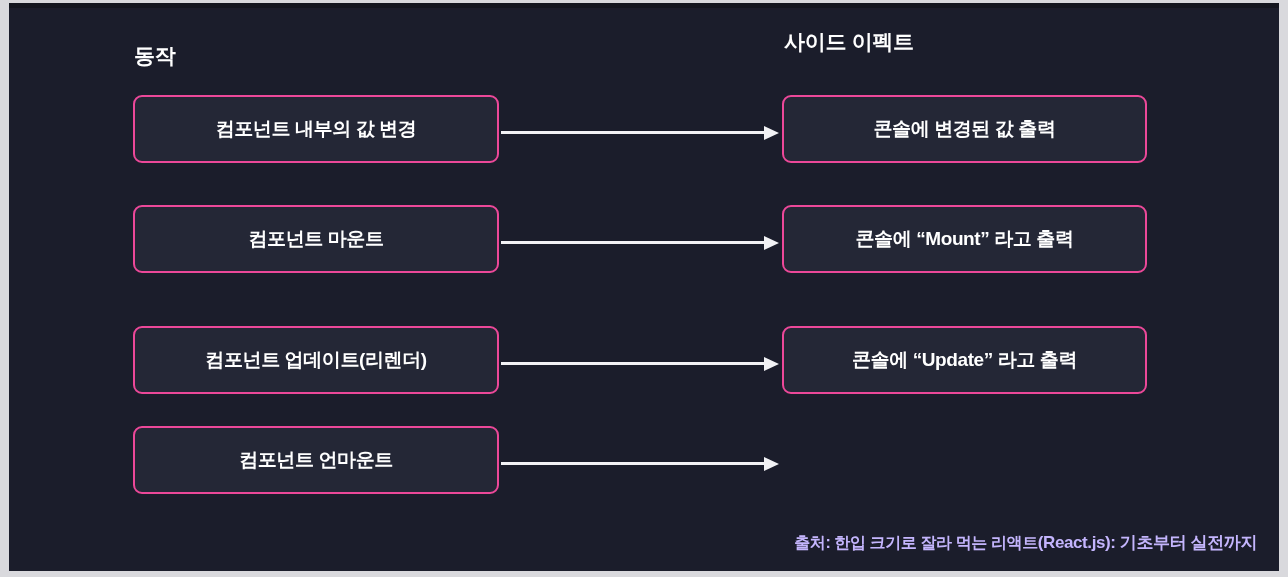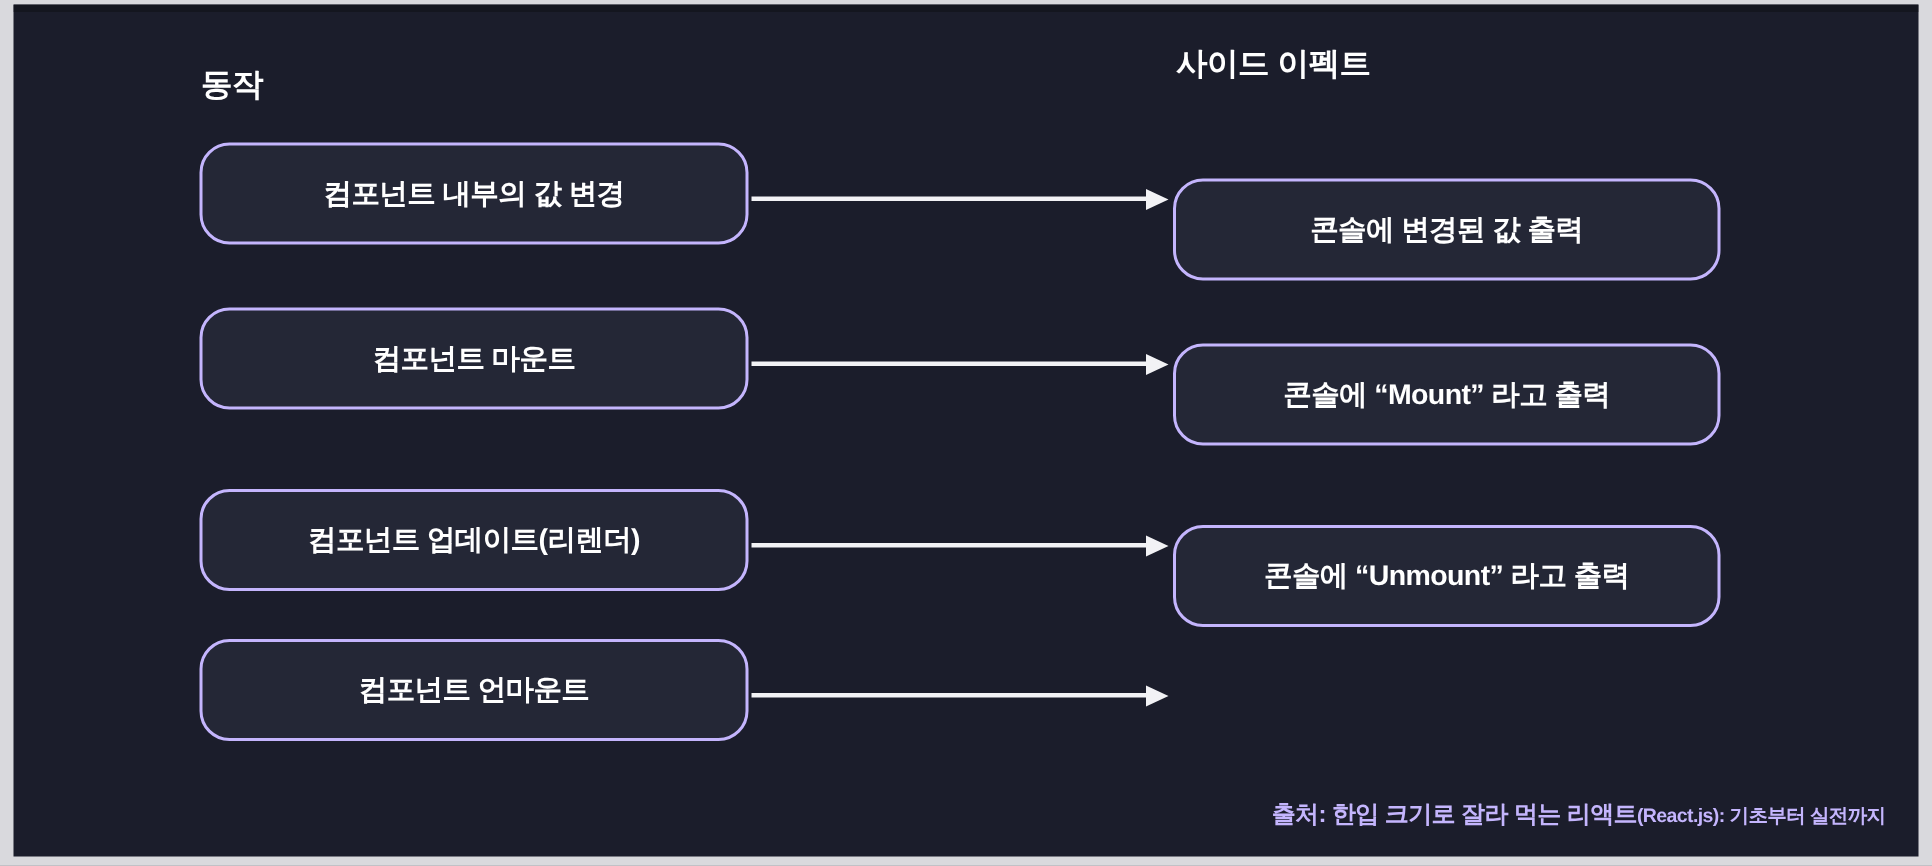--- a/index.html
+++ b/index.html
@@ -73,41 +73,40 @@
   .row.r1 { top: 202px; }
   .row.r2 { top: 323px; }
   .row.r3 { top: 423px; text-align: center; }
 
   .node {
     position: absolute;
     top: 0;
     height: 68px;
     box-sizing: border-box;
     background: #242736;
-    border: 2px solid #c4b5fd;
-    border-radius: 20px;
+    border: 2px solid #ec4899;
+    border-radius: 9px;
     display: flex;
     align-items: center;
     justify-content: center;
     color: #ffffff;
     font-size: 19px;
     font-weight: bold;
     letter-spacing: -0.4px;
     white-space: nowrap;
     padding: 0 10px;
   }
 
   .node.left {
     left: 124px;
     width: 366px;
   }
   .node.right {
     left: 773px;
     width: 365px;
-    margin-top: 24px;
   }
 
   
   .connector {
     position: absolute;
     left: 492px;
     top: 31px;
     width: 278px;
     height: 14px;
   }
@@ -137,21 +136,21 @@
     bottom: 17px;
     color: #c4b5fd;
     font-size: 16px;
     font-weight: bold;
     letter-spacing: -0.4px;
     white-space: nowrap;
     display: flex;
     align-items: baseline;
   }
   #footer .small {
-    font-size: 13px;
+    font-size: 17px;
   }
 </style>
 </head>
 <body>
 
 <div id="frame">
   <div id="slide">
     <div id="topstrip"></div>
 
     <div class="col-header" id="header-action">동작</div>
@@ -174,21 +173,21 @@
       </div>
       <div class="node right">콘솔에 “Mount” 라고 출력</div>
     </div>
 
     <div class="row r2">
       <div class="node left">컴포넌트 업데이트(리렌더)</div>
       <div class="connector">
         <div class="shaft"></div>
         <div class="head"></div>
       </div>
-      <div class="node right">콘솔에 “Unmount” 라고 출력</div>
+      <div class="node right">콘솔에 “Update” 라고 출력</div>
     </div>
 
     <div class="row r3">
       <div class="node left">컴포넌트 언마운트</div>
       <div class="connector">
         <div class="shaft"></div>
         <div class="head"></div>
       </div>
     </div>
 

